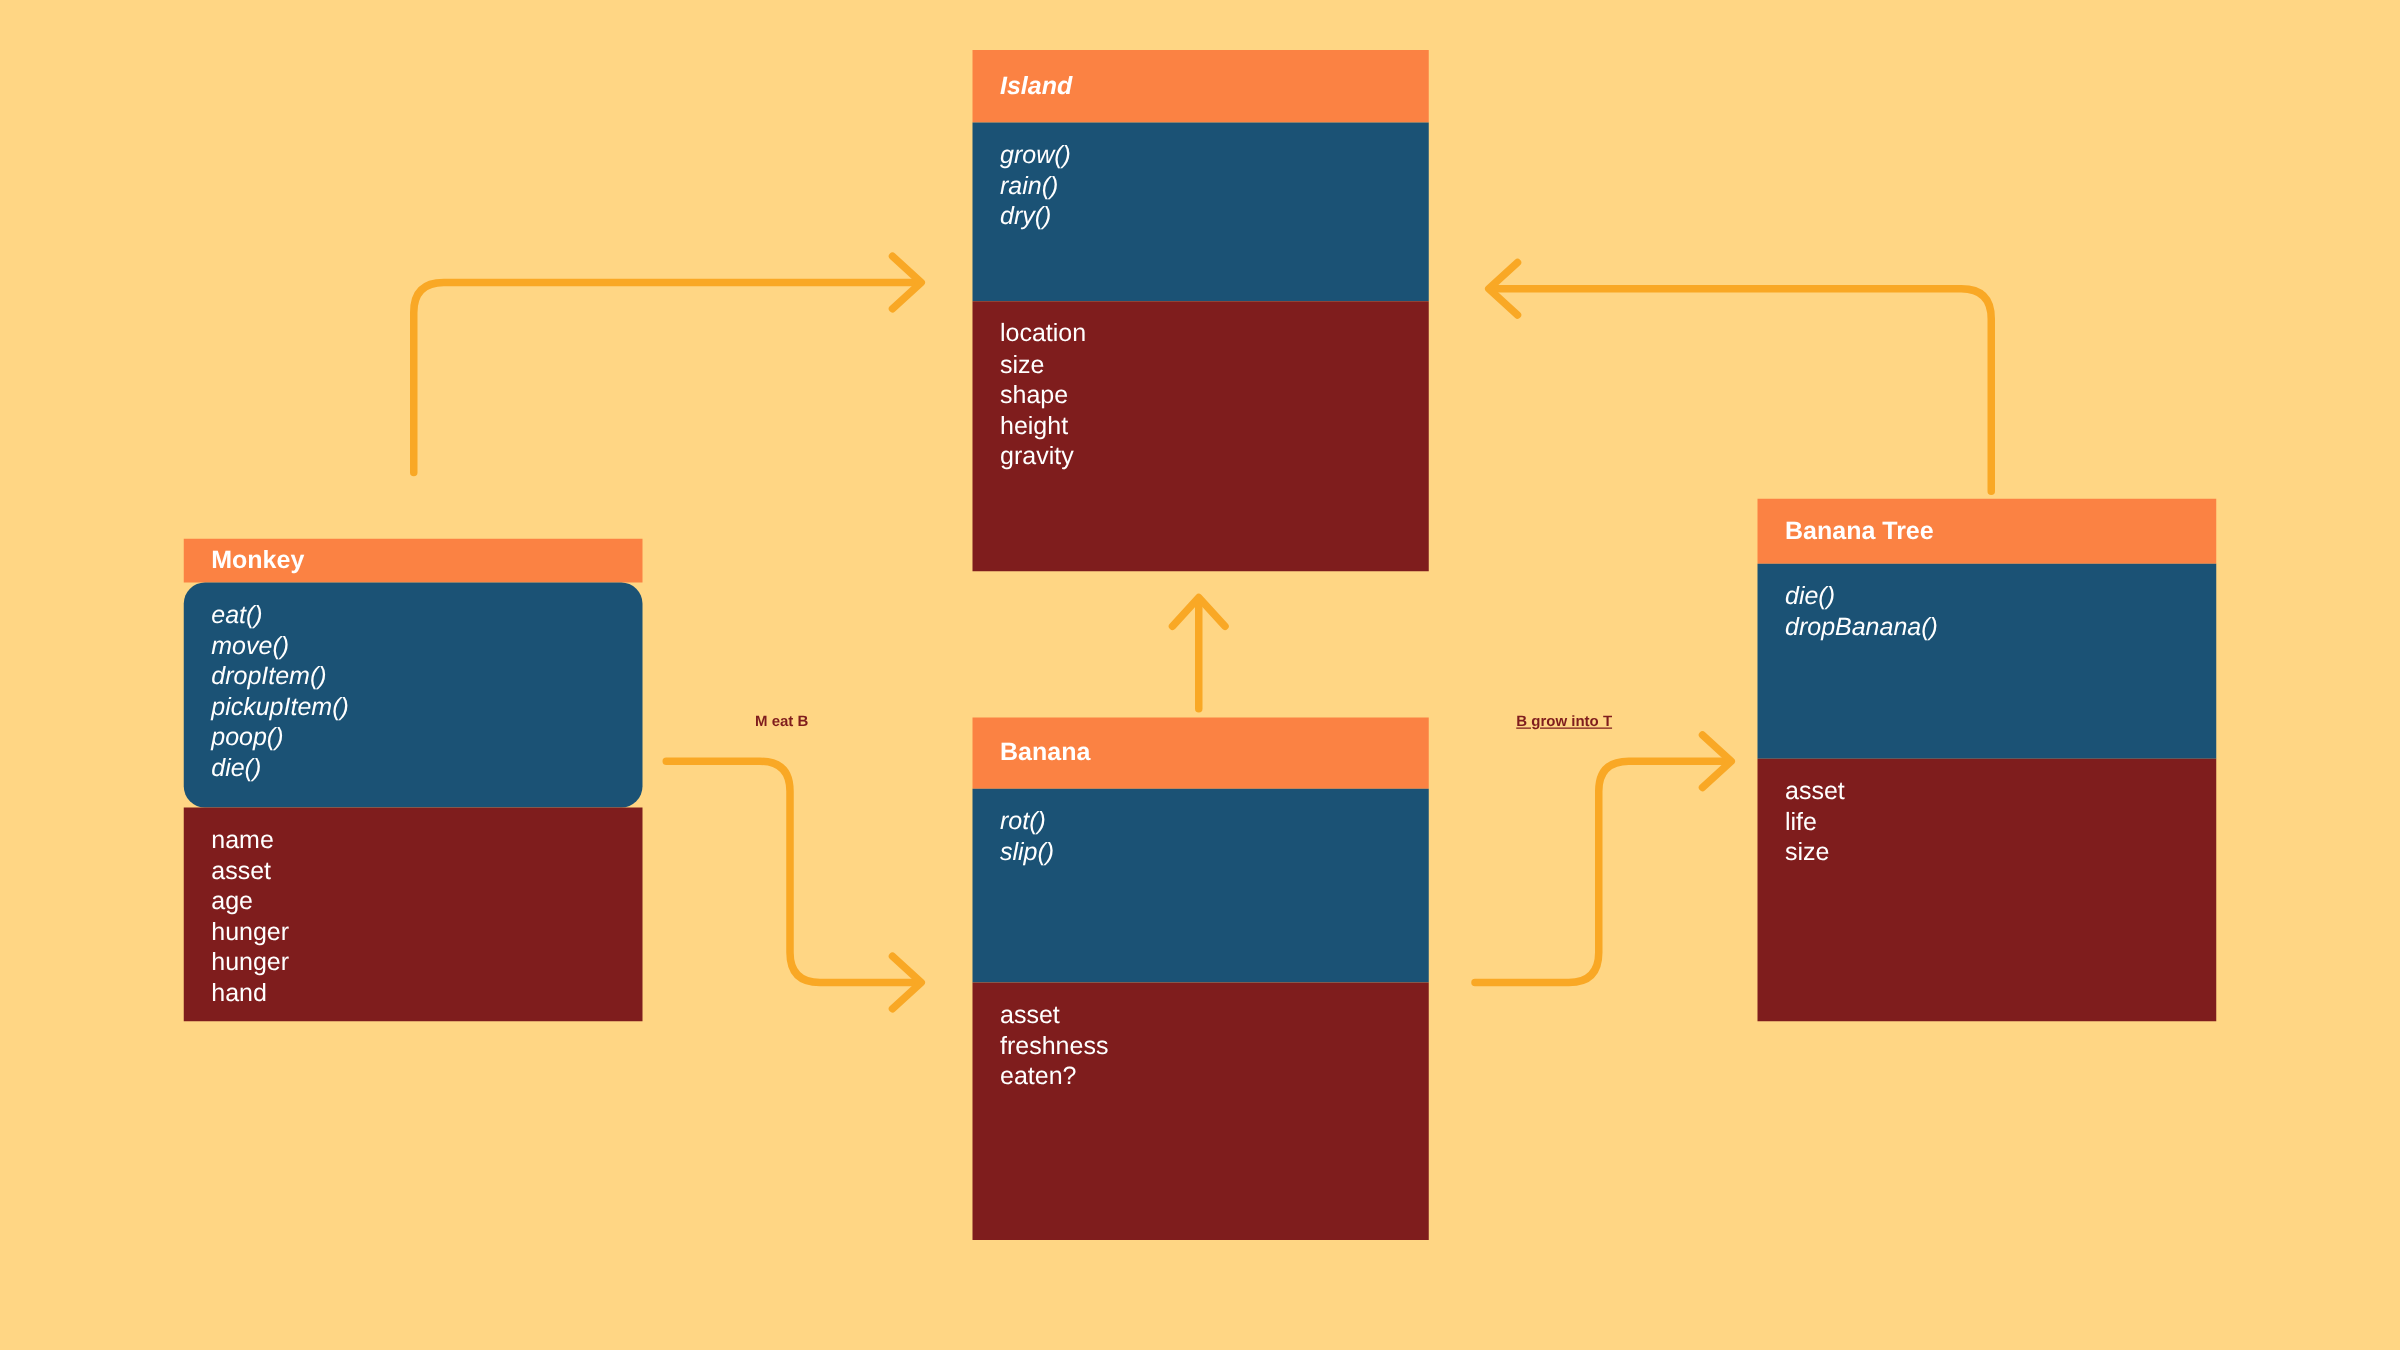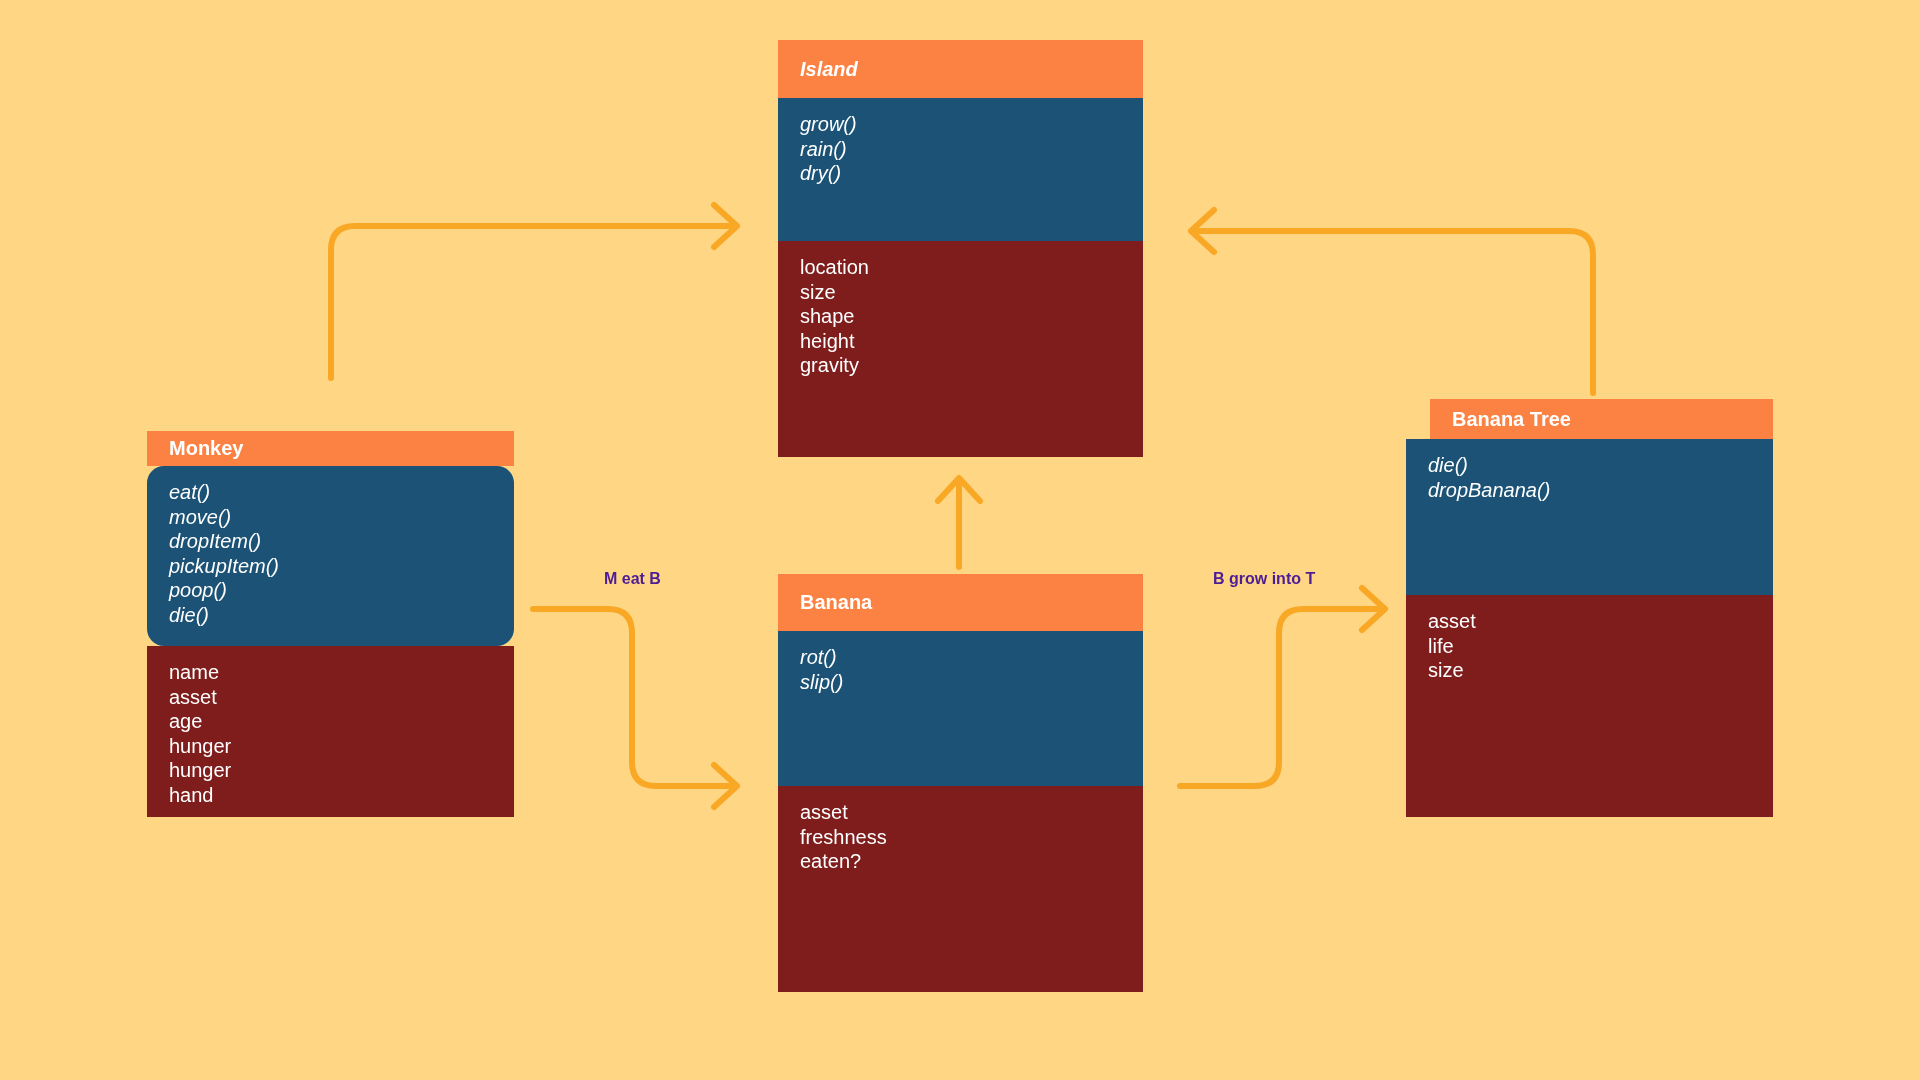--- a/index.html
+++ b/index.html
@@ -60,23 +60,23 @@
   .attr-row {
     color: #ffffff;
     font-size: 20px;
     line-height: 24.5px;
     white-space: nowrap;
   }
 
   
   .edge-label {
     position: absolute;
-    color: #4c1d95;
+    color: #7f1d1d;
     font-weight: bold;
-    font-size: 16px;
+    font-size: 12px;
     white-space: nowrap;
     z-index: 4;
   }
 
   
   #connectors {
     position: absolute;
     inset: 0;
     width: 1920px;
     height: 1080px;
@@ -180,31 +180,31 @@
       <span class="method-row">slip()</span>
     </div>
     <div class="uml-attrs">
       <span class="attr-row">asset</span>
       <span class="attr-row">freshness</span>
       <span class="attr-row">eaten?</span>
     </div>
   </div>
 
   <div class="uml-class" style="left:1406px; top:399px; width:367px; height:418px;">
-    <div class="uml-header" style="height:40px;margin-left:24px;">
+    <div class="uml-header" style="height:52px;">
       <span>Banana Tree</span>
     </div>
     <div class="uml-methods" style="height:156px;">
       <span class="method-row">die()</span>
       <span class="method-row">dropBanana()</span>
     </div>
     <div class="uml-attrs">
       <span class="attr-row">asset</span>
       <span class="attr-row">life</span>
       <span class="attr-row">size</span>
     </div>
   </div>
 
   <div class="edge-label" style="left:604px; top:570px;">M eat B</div>
 
-  <div class="edge-label" style="left:1213px; top:570px;">B grow into T</div>
+  <div class="edge-label" style="left:1213px; top:570px;text-decoration:underline;">B grow into T</div>
 
 </div>
 
 </body></html>

